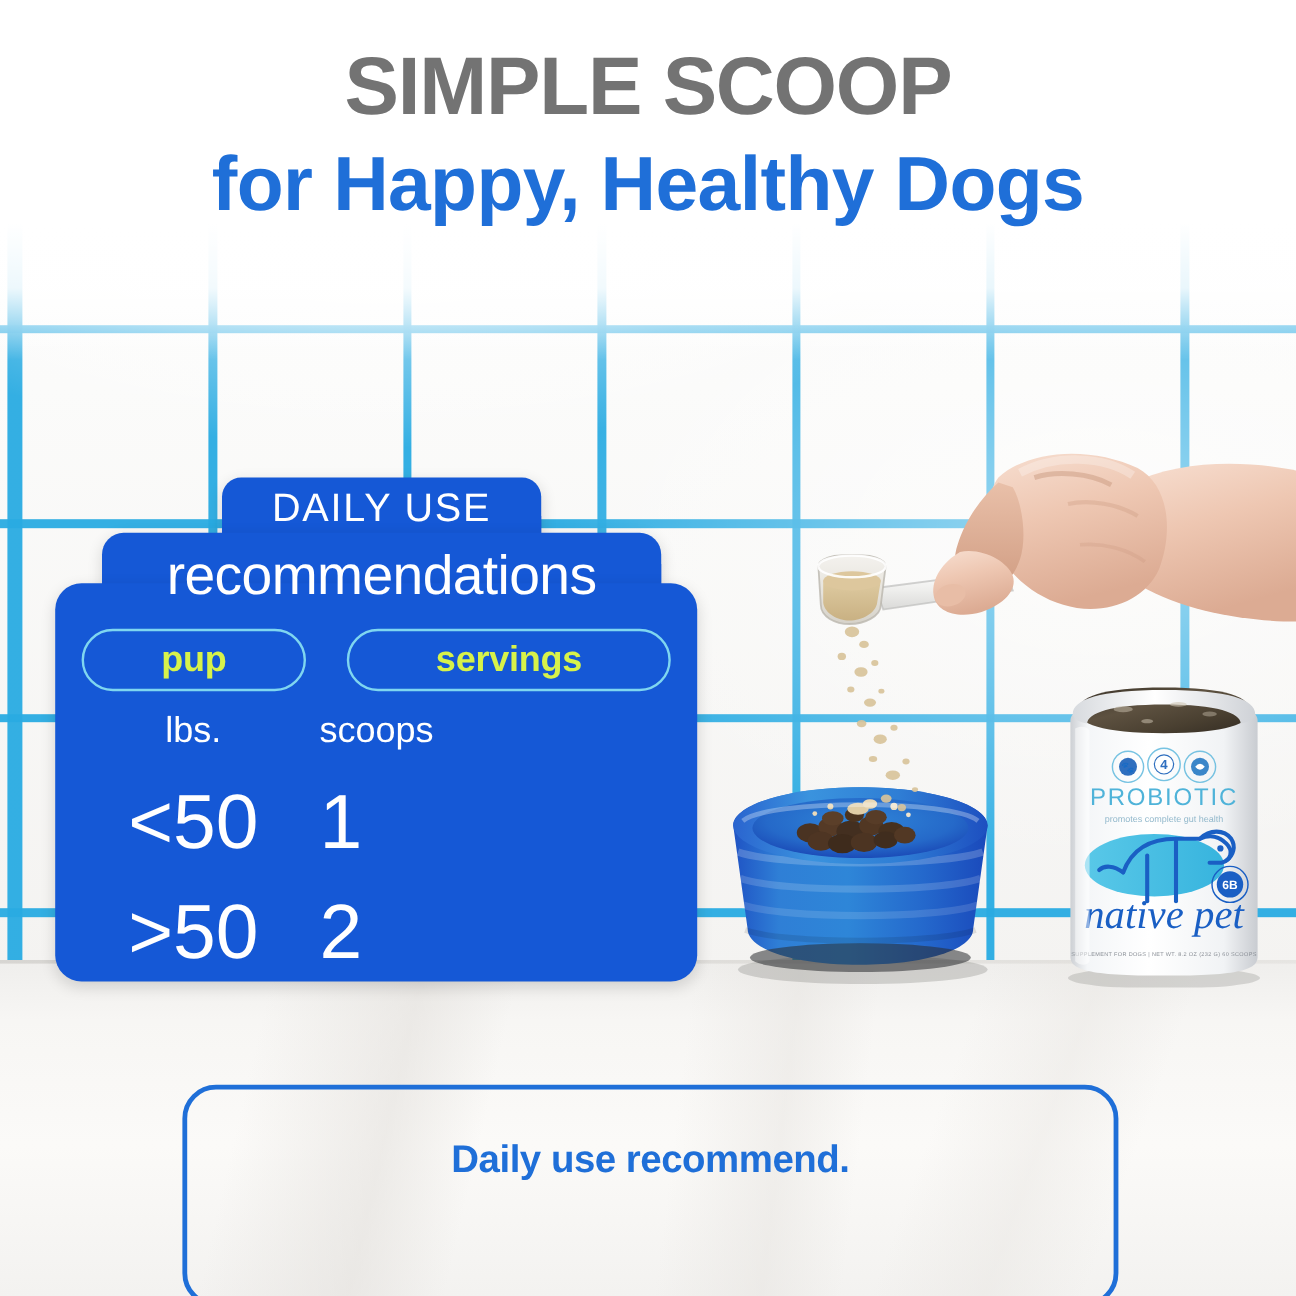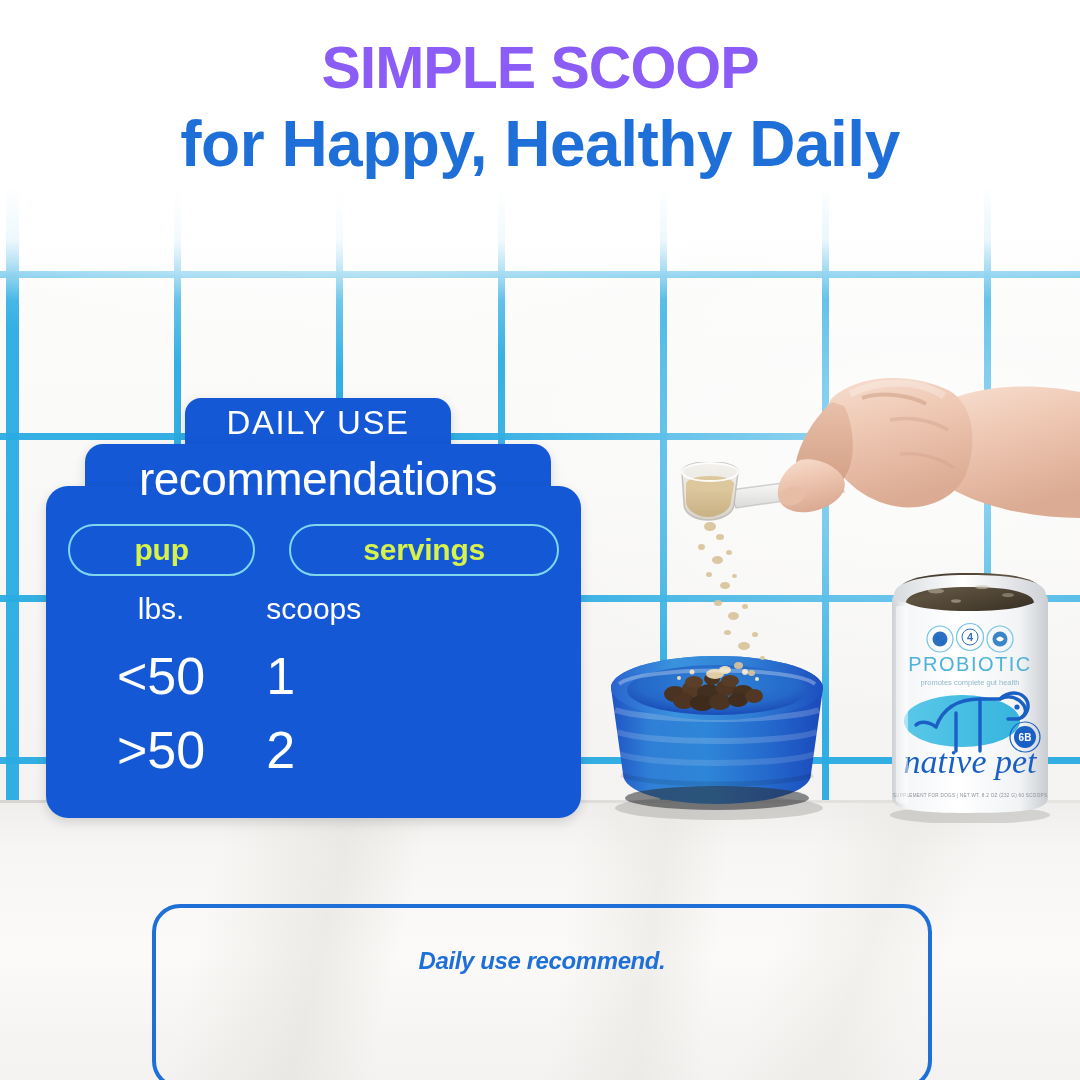--- a/index.html
+++ b/index.html
@@ -59,22 +59,22 @@
   }
   .counter-line {
     position:absolute; left:0; top:800px; width:1080px; height:3px;
     background:linear-gradient(90deg, rgba(205,203,199,.7), rgba(222,220,216,.5));
   }
 
   
   .headline { position:absolute; left:0; top:38px; width:1080px; text-align:center; }
   .headline .l1 {
     display:block;
-    font-size:59px; font-weight:700; letter-spacing:-1px;
-    color:#8b5cf6; line-height:1.02;
+    font-size:68px; font-weight:700; letter-spacing:-1px;
+    color:#737373; line-height:1.02;
   }
   .headline .l2 {
     display:block;
     font-size:64px; font-weight:600; letter-spacing:-0.5px;
     color:#1f6fd8; line-height:1.25; margin-top:6px;
   }
 
   
   .card { position:absolute; left:0; top:0; width:1080px; height:1080px; pointer-events:none;border-radius:25px; }
   .tier {
@@ -119,21 +119,21 @@
   }
   .pill.wide { flex:1.45; }
 
   
   .tbl { position:absolute; left:46px; top:592px; width:535px; padding:0 10px; pointer-events:auto; }
   .tbl-row { display:flex; }
   .tbl-row .c1 { flex:1; text-align:center; }
   .tbl-row .c2 { flex:1.45; }
   .tbl-head { color:#ffffff; font-size:30px; font-weight:400; }
   .tbl-head .c1, .tbl-head .c2 { padding-bottom:14px; }
-  .tbl-data { color:#ffffff; font-size:52px; font-weight:400; line-height:1.42; }
+  .tbl-data { color:#ffffff; font-size:64px; font-weight:400; line-height:1.42; }
 
   
   
   .hand-wrap { position:absolute; left:740px; top:368px; width:340px; height:200px; }
   .scoop-wrap { position:absolute; left:672px; top:462px; width:180px; height:80px; }
   .powder-fall { position:absolute; left:686px; top:520px; width:110px; height:180px; }
   .pgrain { position:absolute; background:#d8c39a; border-radius:50%; opacity:.92; }
 
   
   .bowl { position:absolute; left:597px; top:648px; width:240px; height:172px; }
@@ -141,39 +141,39 @@
   
   .can { position:absolute; left:884px; top:561px; width:172px; height:262px; }
 
   
   .caption-box {
     position:absolute; left:152px; top:904px; width:780px; height:185px;
     border:4px solid #1f6fd8; border-radius:28px;
     display:flex; flex-direction:column; align-items:center; justify-content:flex-start;
     padding-top:38px;
   }
-  .cap1 { color:#1f6fd8; font-size:24px; font-weight:700; letter-spacing:-0.4px; line-height:1.25;font-style:italic; }
+  .cap1 { color:#1f6fd8; font-size:32px; font-weight:700; letter-spacing:-0.4px; line-height:1.25; }
   .cap2 { color:#1f6fd8; font-size:38px; font-weight:400; letter-spacing:-0.3px; line-height:1.3; margin-top:6px; }
 </style>
 </head>
 <body>
 
 <div id="stage">
 
   <div class="wall">
     <div class="grout"></div>
     <div class="tile-sheen"></div>
   </div>
   <div class="header-wash"></div>
   <div class="counter"></div>
   <div class="counter-line"></div>
 
   <div class="headline">
     <span class="l1">SIMPLE SCOOP</span>
-    <span class="l2">for Happy, Healthy Daily</span>
+    <span class="l2">for Happy, Healthy Dogs</span>
   </div>
 
   <div class="bowl">
     <svg viewBox="0 0 240 172" width="240" height="172">
       <defs>
         <linearGradient id="bowlSide" x1="0" y1="0" x2="1" y2="0">
           <stop offset="0%" stop-color="#1f53c4"></stop>
           <stop offset="18%" stop-color="#2f7fd6"></stop>
           <stop offset="45%" stop-color="#2e86d8"></stop>
           <stop offset="75%" stop-color="#2468cc"></stop>

